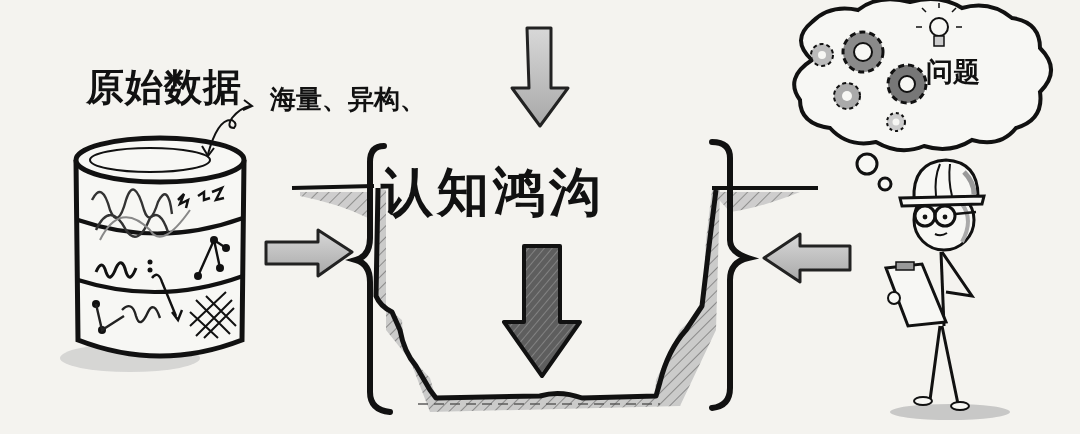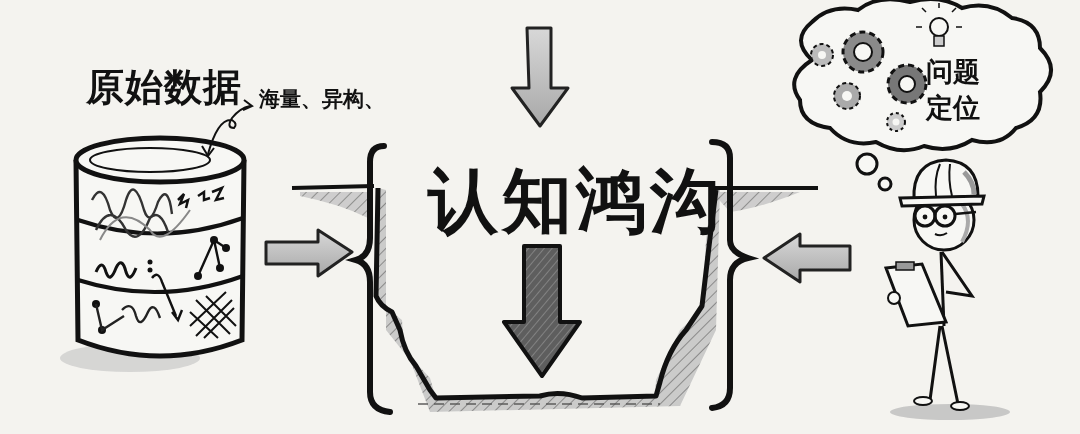--- a/index.html
+++ b/index.html
@@ -6,22 +6,22 @@
   body {
     width: 1080px; height: 434px; overflow: hidden;
     background: #f4f3ef;
     font-family: "DejaVu Sans", "Liberation Sans", sans-serif;
     position: relative;
   }
   .stage { position: absolute; left: 0; top: 0; width: 932px; height: 434px; }
   svg.art { position: absolute; left: 0; top: 0; width: 1080px; height: 434px; }
   .txt { position: absolute; color: #111; font-weight: bold; white-space: nowrap; line-height: 1; }
   .data-title { left: 86px; top: 68px; font-size: 38px; letter-spacing: 1px; }
-  .data-note { left: 259px; top: 84px; font-size: 21px; line-height: 30px; font-weight: bold; }
-  .gap-title { left: 428px; top: 166px; font-size: 70px; letter-spacing: 4px; }
+  .data-note { left: 270px; top: 84px; font-size: 26px; line-height: 30px; font-weight: bold; }
+  .gap-title { left: 381px; top: 166px; font-size: 52px; letter-spacing: 4px; }
   .cloud-text { left: 926px; top: 54px; font-size: 27px; line-height: 36px; font-weight: bold; }
 </style>
 </head>
 <body>
 
 <div class="stage">
 
 <svg class="art" viewBox="0 0 1080 434" xmlns="http://www.w3.org/2000/svg">
   <defs>
     <pattern id="hatch" width="8" height="8" patternUnits="userSpaceOnUse" patternTransform="rotate(45)">
@@ -159,16 +159,15 @@
   </g>
 </svg>
 
 <div class="txt data-title">原始数据</div>
 <div class="txt data-note">
   <div>海量、异构、</div>
 </div>
 <div class="txt gap-title">认知鸿沟</div>
 <div class="txt cloud-text">
   <div>问题</div>
-  <div>定位</div>
 </div>
 
 </div>
 
 </body></html>

